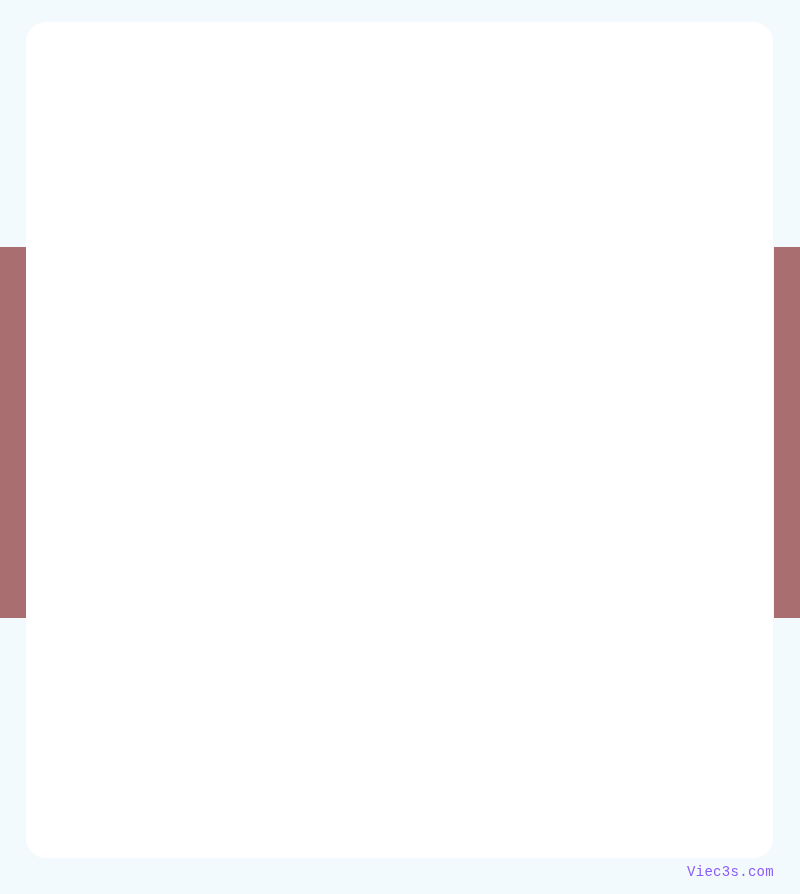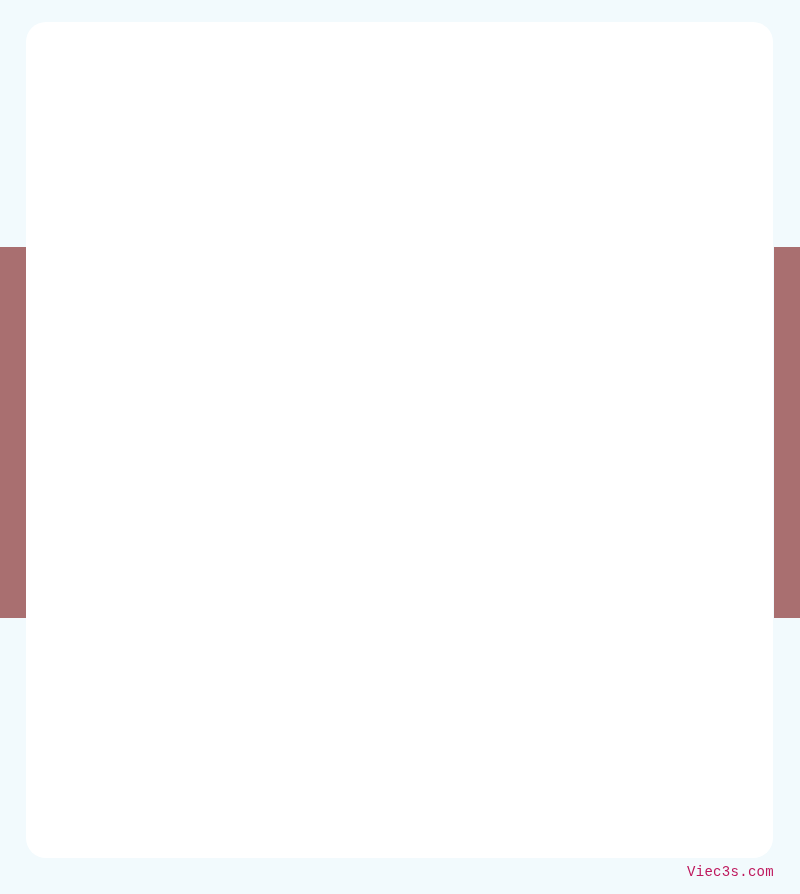--- a/index.html
+++ b/index.html
@@ -188,21 +188,21 @@
   .skills-body { padding: 20px 14px 24px 14px; }
   .single-body { padding: 12px 14px 16px 14px; }
 
   
   .footer {
     position: absolute;
     right: 26px;
     bottom: 14px;
     font-family: "Liberation Mono", monospace;
     font-size: 14px;
-    color: #be185d;
+    color: #8b5cf6;
     letter-spacing: .3px;
     z-index: 2;
   }
 </style>
 </head>
 <body>
 
 <div class="side-bar left"></div>
 <div class="side-bar right"></div>
 

